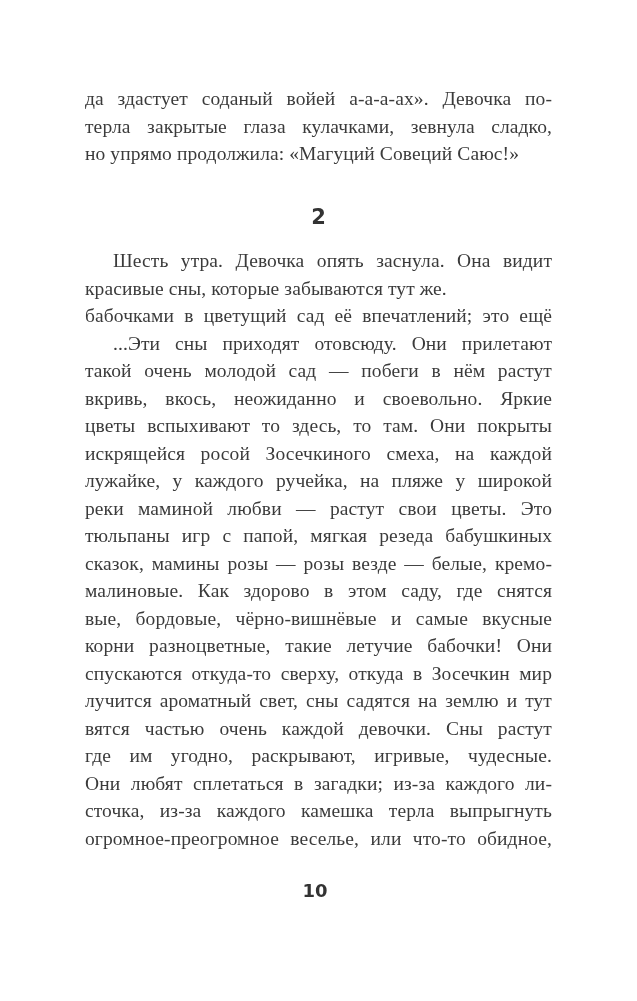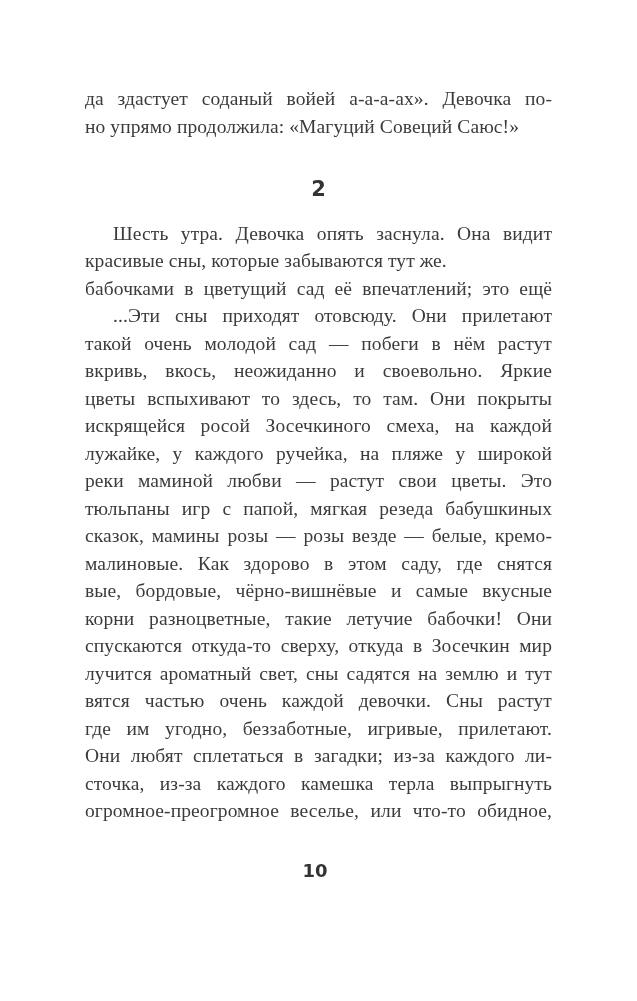--- a/index.html
+++ b/index.html
@@ -34,53 +34,54 @@
   .chapter-heading {
     font-family: "DejaVu Sans", "Liberation Sans", sans-serif;
     font-weight: bold;
     font-size: 21px;
     line-height: 27.5px;
     text-align: center;
     color: #333333;
     margin: 36px 0 16px 0;
   }
   .page-number {
-    margin-top: 35px;
+    margin-top: 28px;
     text-align: center;
     font-family: "DejaVu Sans", "Liberation Sans", sans-serif;
     font-weight: bold;
     font-size: 18px;
     color: #333333;
   }
 </style>
 </head>
 <body>
 
 <div class="book-page">
   <div class="page-text">
       <div class="line">да здастует соданый войей а-а-а-ах». Девочка по-</div>
+      <div class="line">терла закрытые глаза кулачками, зевнула сладко,</div>
       <div class="line end">но упрямо продолжила: «Магуций Совеций Саюс!»</div>
       <div class="chapter-heading">2</div>
       <div class="line indent">Шесть утра. Девочка опять заснула. Она видит</div>
       <div class="line end">красивые сны, которые забываются тут же.</div>
       <div class="line">бабочками в цветущий сад её впечатлений; это ещё</div>
       <div class="line indent">...Эти сны приходят отовсюду. Они прилетают</div>
       <div class="line">такой очень молодой сад — побеги в нём растут</div>
       <div class="line">вкривь, вкось, неожиданно и своевольно. Яркие</div>
       <div class="line">цветы вспыхивают то здесь, то там. Они покрыты</div>
       <div class="line">искрящейся росой Зосечкиного смеха, на каждой</div>
       <div class="line">лужайке, у каждого ручейка, на пляже у широкой</div>
       <div class="line">реки маминой любви — растут свои цветы. Это</div>
       <div class="line">тюльпаны игр с папой, мягкая резеда бабушкиных</div>
       <div class="line">сказок, мамины розы — розы везде — белые, кремо-</div>
       <div class="line">малиновые. Как здорово в этом саду, где снятся</div>
       <div class="line">вые, бордовые, чёрно-вишнёвые и самые вкусные</div>
       <div class="line">корни разноцветные, такие летучие бабочки! Они</div>
       <div class="line">спускаются откуда-то сверху, откуда в Зосечкин мир</div>
       <div class="line">лучится ароматный свет, сны садятся на землю и тут</div>
       <div class="line">вятся частью очень каждой девочки. Сны растут</div>
-      <div class="line">где им угодно, беззаботные, игривые, прилетают.</div>
+      <div class="line">где им угодно, раскрывают, игривые, чудесные.</div>
       <div class="line">Они любят сплетаться в загадки; из-за каждого ли-</div>
       <div class="line">сточка, из-за каждого камешка терла выпрыгнуть</div>
       <div class="line">огромное-преогромное веселье, или что-то обидное,</div>
     </div>
   <div class="page-number">10</div>
 </div>
 
 </body></html>

